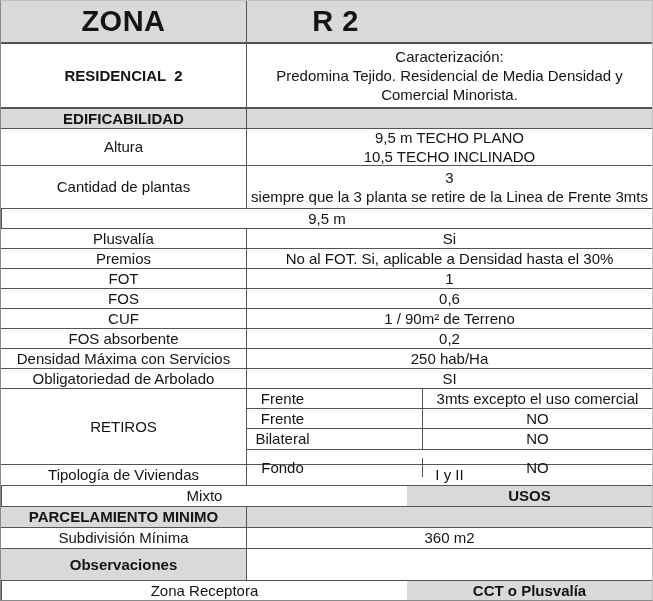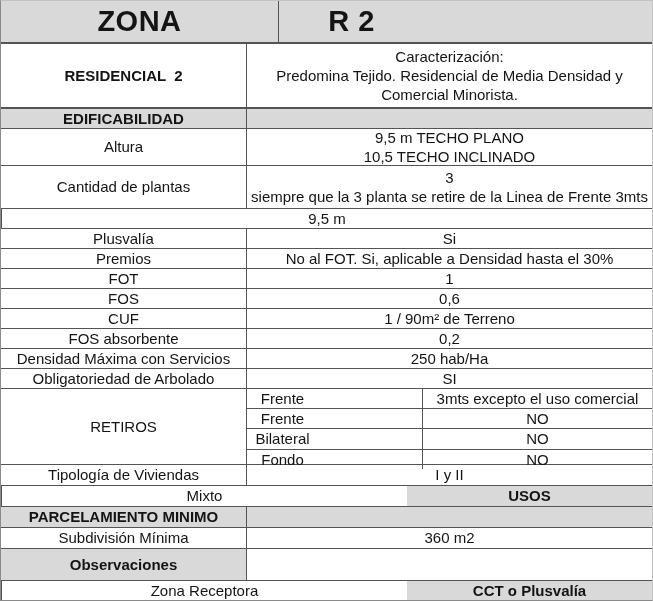--- a/index.html
+++ b/index.html
@@ -17,26 +17,26 @@
   .r.thick { border-bottom-width: 2px; }
   .gray { background: #d9d9d9; }
   .gray-left .lab { background: #d9d9d9; }
   .c {
     display: flex; align-items: center; justify-content: center;
     text-align: center; white-space: pre-wrap; padding: 0 4px;
   }
   .lab { width: 245px; flex-shrink: 0; }
   .val { flex: 1; border-left: 1px solid #545454; }
   .b { font-weight: bold; }
-  .hdr { font-size: 29px; font-weight: bold; letter-spacing: 0.5px; margin-left: 16px; }
+  .hdr { font-size: 29px; font-weight: bold; letter-spacing: 0.5px; }
   .hdr-val { padding-right: 232px; }
   
   .retiros-col { flex: 1; display: flex; flex-direction: column; border-left: 1px solid #545454; }
   .subrow { display: flex; flex: 1; border-bottom: 1px solid #545454; gap: 44px; }
-  .subrow:last-child { border-bottom: none; }
+  .subrow:last-child { border-bottom: none; margin-top: 8px; }
   .sub { width: 131px; flex-shrink: 0; padding-right: 64px; }
   .subval { flex: 1; border-left: 1px solid #545454; }
   
   .h-header { height: 43px; }
   .h-resid { height: 65px; }
   .h-edif { height: 20px; }
   .h-altura { height: 37px; }
   .h-cant { height: 43px; }
   .h-std { height: 20px; }
   .h-retiros { height: 76px; }

